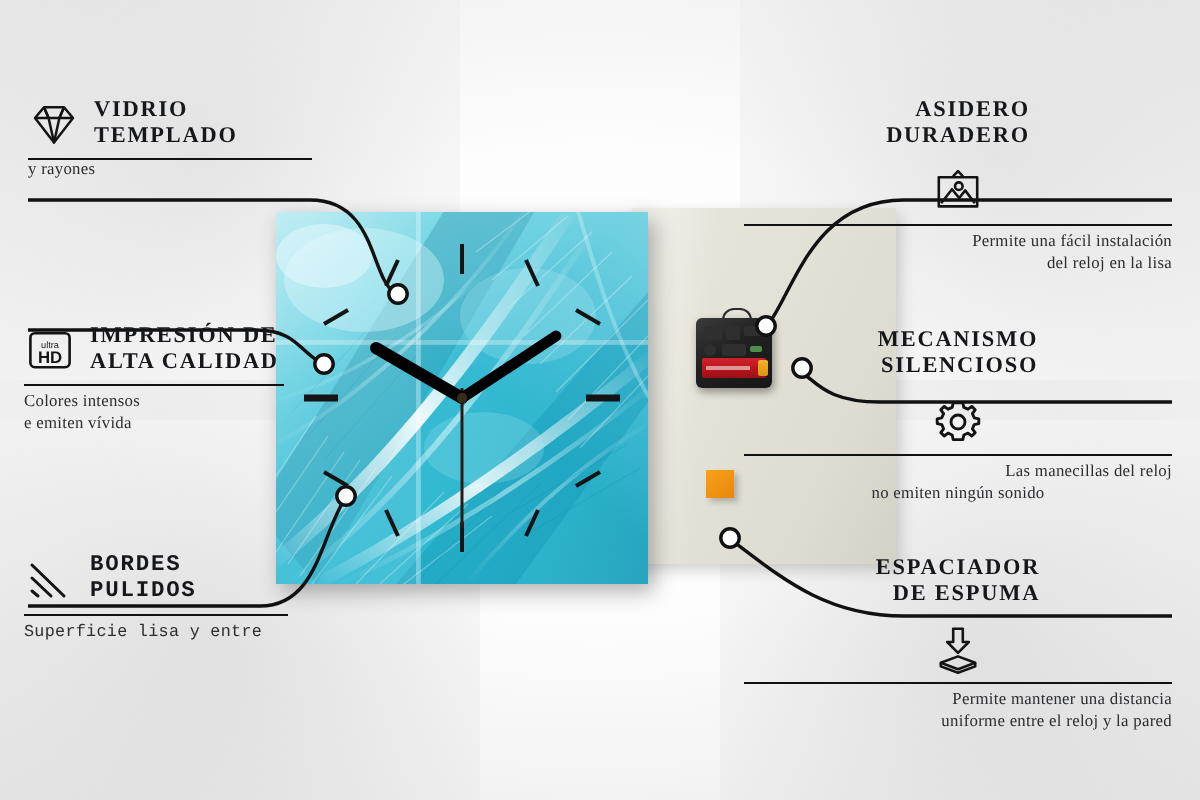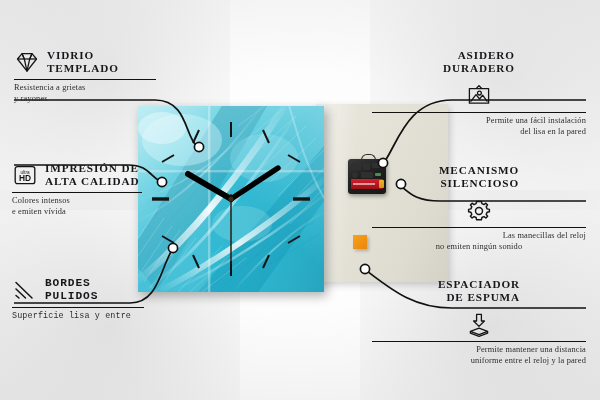--- a/index.html
+++ b/index.html
@@ -302,21 +302,20 @@
             <path d="M10.3,10 L8,4.6 M15.7,10 L18,4.6"></path>
           </g>
         </svg>
       </span>
       <div>
         <div class="title">VIDRIO</div>
         <div class="title">TEMPLADO</div>
       </div>
     </div>
     <div class="rule" style="width:142px;"></div>
-    <div class="desc">Resistencia a grietas</div>
     <div class="desc" style="margin-top:0;">y rayones</div>
   </div>
 
   <div class="callout left" style="left:12px;top:162px;">
     <div class="row">
       <span class="ico">
         <svg viewBox="0 0 26 26" width="26" height="26">
           <rect x="3.2" y="4.6" width="19.6" height="17" rx="2.2" fill="none" stroke="#141414" stroke-width="1.3"></rect>
           <text x="13" y="12.1" font-family="Liberation Sans, sans-serif" font-size="4.6" fill="#141414" text-anchor="middle">ultra</text>
           <text x="13" y="19.4" font-family="Liberation Sans, sans-serif" font-size="8.4" font-weight="bold" fill="#141414" text-anchor="middle">HD</text>
@@ -364,21 +363,21 @@
             <path d="M10.5,5.2 L13,2.6 L15.5,5.2"></path>
             <rect x="3.4" y="5.6" width="19.2" height="14.6"></rect>
             <path d="M4.6,18.6 L10,11.6 L13.6,16 L16.6,12.2 L21.4,18.6"></path>
             <circle cx="13.4" cy="10.1" r="1.9"></circle>
           </g>
         </svg>
       </span>
     </div>
     <div class="rule" style="width:214px;margin-left:auto;"></div>
     <div class="desc">Permite una fácil instalación</div>
-    <div class="desc" style="margin-top:0;">del lisa en la pared</div>
+    <div class="desc" style="margin-top:0;">del reloj en la lisa</div>
   </div>
 
   <div class="callout right" style="left:372px;top:164px;">
     <div class="row">
       <div>
         <div class="title">MECANISMO</div>
         <div class="title">SILENCIOSO</div>
       </div>
       <span class="ico">
         <svg viewBox="0 0 26 26" width="26" height="26">

